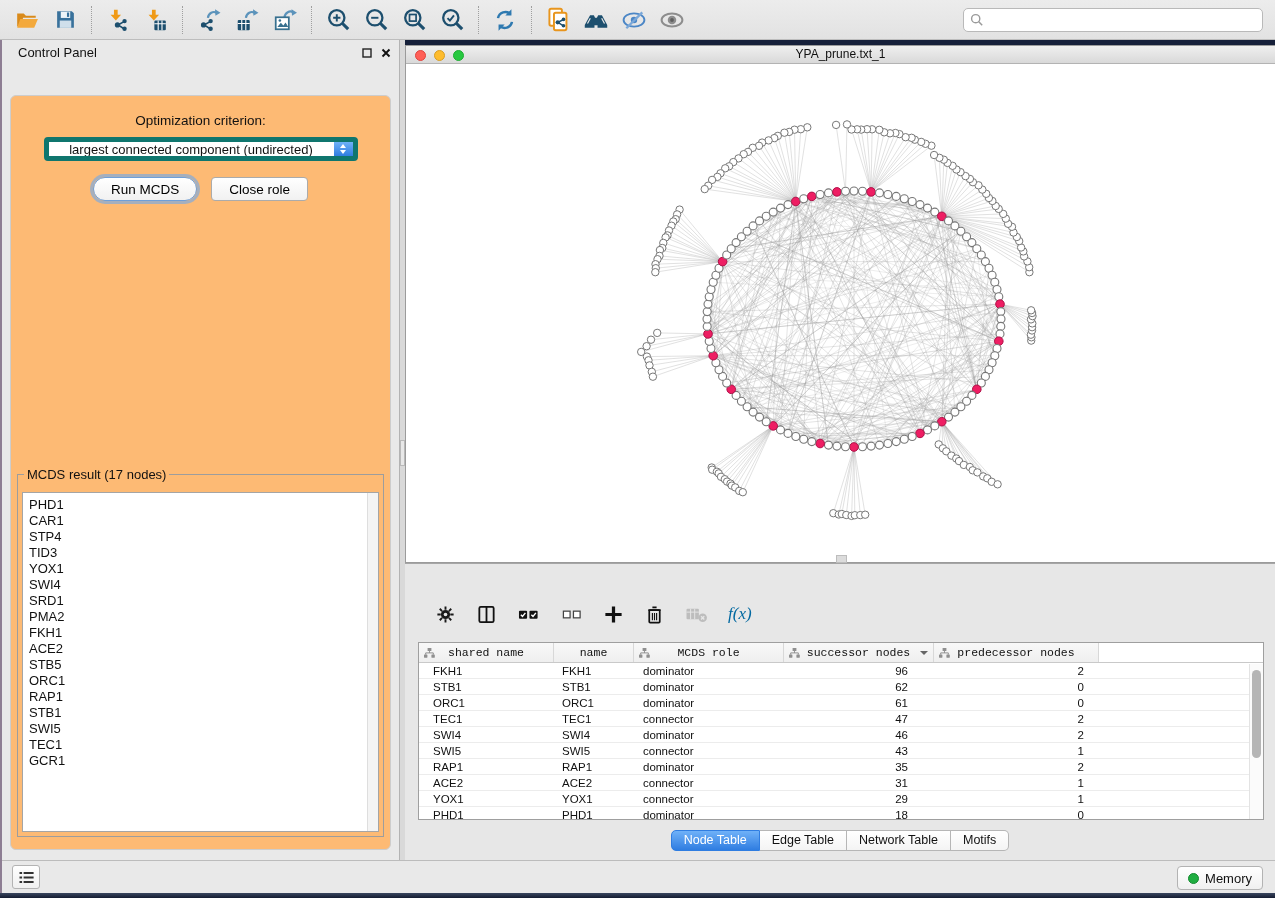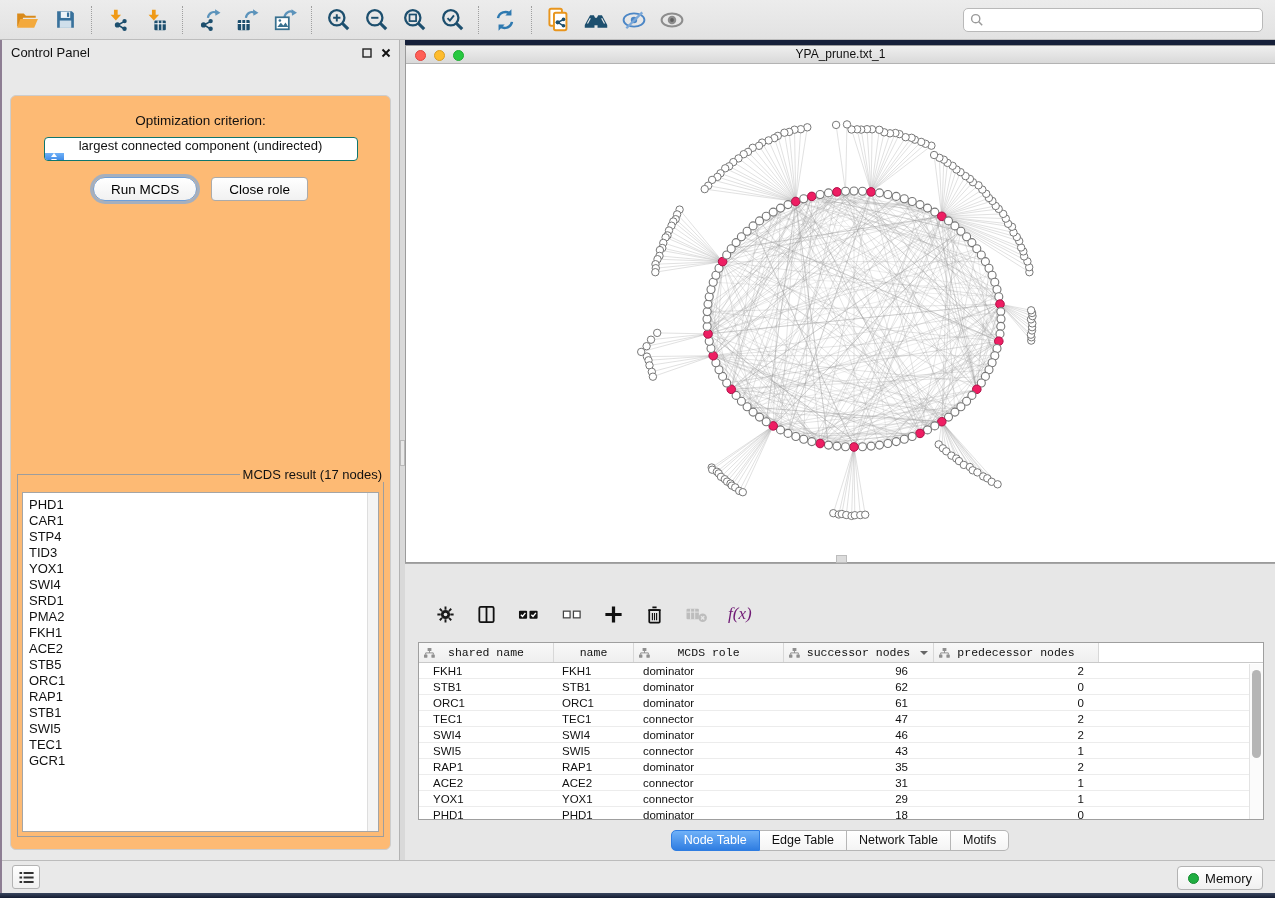--- a/index.html
+++ b/index.html
@@ -14,64 +14,64 @@
   .tb-sep{width:1px;height:28px;border-left:1px dotted #9f9f9f;margin:0 7px;}
   .tb-spacer{flex:1;}
   .search-box{width:300px;height:24px;background:#fff;border:1px solid #b9b9b9;border-radius:5px;
     display:flex;align-items:center;padding:0 6px;margin-right:4px;}
   .search-box input{border:none;outline:none;flex:1;font-size:12px;height:18px;background:transparent;}
   
   .sliver{position:absolute;left:0;top:40px;width:2px;height:853px;background:#8e7e93;}
   .desktop-strip{position:absolute;left:0;top:893px;width:1275px;height:5px;background:linear-gradient(#3a465f,#141c31);}
   
   .control-panel{position:absolute;left:2px;top:40px;width:398px;height:820px;background:#e9e9e9;border-right:1px solid #b3b3b3;}
-  .panel-header{position:relative;height:26px;line-height:26px;padding-left:9px;font-size:13px;}
+  .panel-header{position:relative;height:26px;line-height:26px;padding-left:16px;font-size:13px;}
   .win-btns{position:absolute;right:8px;top:0;height:26px;display:flex;align-items:center;gap:9px;}
   .win-btns svg{display:block;}
   .cp-tabs{display:flex;justify-content:center;margin-top:4px;position:relative;z-index:2;}
   .seg-tab{padding:2px 13px 3px;font-size:13px;background:linear-gradient(#ffffff,#f4f4f4);
     border:1px solid #b6b6b6;border-left:none;color:#111;}
   .seg-tab:first-child{border-left:1px solid #b6b6b6;border-radius:5px 0 0 5px;}
   .seg-tab:last-child{border-radius:0 5px 5px 0;}
   .seg-tab.active{background:linear-gradient(#6fb1f8,#2f7de1);border-color:#2f7de1;color:#fff;}
   .cp-body{position:absolute;left:8px;right:8px;top:55px;bottom:10px;background:#fdba74;
     border:1px solid #cdcdcd;border-radius:6px;}
   .opt-label{margin-top:17px;text-align:center;font-size:13.5px;}
-  .dropdown{margin:9px auto 16px;width:314px;height:24px;background:#fff;border:1px solid #0f766e;border-radius:4px;
-    display:flex;align-items:center;overflow:hidden;flex-direction:column;}
+  .dropdown{margin:9px auto 16px;width:314px;height:24px;background:#fff;border:5px solid #0f766e;border-radius:4px;
+    display:flex;align-items:center;overflow:hidden;}
   .dd-text{flex:1;text-align:center;font-size:13px;white-space:nowrap;}
   .dd-step{width:19px;align-self:stretch;background:linear-gradient(#6fb1f8,#2f7de1);
     display:flex;flex-direction:column;align-items:center;justify-content:center;gap:2px;}
   .tri-up{width:0;height:0;border-left:3.5px solid transparent;border-right:3.5px solid transparent;border-bottom:4.5px solid #fff;}
   .tri-dn{width:0;height:0;border-left:3.5px solid transparent;border-right:3.5px solid transparent;border-top:4.5px solid #fff;}
   .btn-row{display:flex;justify-content:center;gap:14px;margin-top:12px;}
   .mac-btn{height:24px;padding:0 17px;background:linear-gradient(#ffffff,#f1f1f1);border:1px solid #ababab;
     border-radius:4px;font-size:13.5px;font-family:inherit;}
   .mac-btn.focus{box-shadow:0 0 0 3px rgba(106,168,240,.6);border-color:#6f9fd8;border-radius:12px;}
   .result-group{position:absolute;left:6px;right:6px;top:371px;bottom:12px;border:1px solid #9d9d9d;margin:0;padding:2px;}
-  .result-group legend{font-size:13px;padding:0 3px;margin-left:4px;text-align:right;}
+  .result-group legend{font-size:13px;padding:0 3px;margin-left:4px;}
   .result-list{position:absolute;left:4px;right:4px;top:10px;bottom:4px;background:#fff;border:1px solid #a5a5a5;
     font-size:13px;line-height:16px;padding:4px 0 0 6px;overflow:hidden;}
   .result-scroll{position:absolute;right:0;top:0;bottom:0;width:11px;background:#f4f4f4;border-left:1px solid #dedede;}
   .result-item{height:16px;}
   
   .v-divider{position:absolute;left:400px;top:40px;width:5px;height:820px;background:#d9d9d9;}
   .v-grip{position:absolute;left:0;top:400px;width:5px;height:26px;background:#e8e8e8;border:1px solid #b9b9b9;}
   
   .network-window{position:absolute;left:405px;top:45px;width:870px;height:518px;background:#fff;
     border:1px solid #9b9b9b;border-right:none;}
   .titlebar{position:relative;height:18px;background:linear-gradient(#efefef,#d9d9d9);border-bottom:1px solid #b3b3b3;
     text-align:center;font-size:12px;line-height:17px;}
   .lights{position:absolute;left:9px;top:4px;display:flex;gap:8px;}
   .light{width:11px;height:11px;border-radius:50%;}
   .net-canvas{position:absolute;left:0;top:18px;}
   
   .table-panel{position:absolute;left:405px;top:563px;width:870px;height:297px;background:#e7e7e7;border-top:1px solid #a6a6a6;}
   .tp-toolbar{position:absolute;left:12px;top:30px;right:12px;height:40px;display:flex;align-items:center;gap:20px;padding-left:18px;}
-  .tp-toolbar .fx{font-family:"Liberation Serif","DejaVu Serif",serif;font-style:italic;font-size:17px;color:#701a75;}
+  .tp-toolbar .fx{font-family:"Liberation Serif","DejaVu Serif",serif;font-style:italic;font-size:17px;color:#0369a1;}
   .tp-table{position:absolute;left:13px;right:11px;top:78px;bottom:40px;background:#fff;border:1px solid #9f9f9f;overflow:hidden;}
   .thead{display:flex;height:20px;border-bottom:1px solid #c9c9c9;font-size:11.5px;font-family:Liberation Mono, monospace;}
   .th{position:relative;background:linear-gradient(#f8f8f8,#efefef);border-right:1px solid #d8d8d8;
     display:flex;align-items:center;justify-content:center;}
   .th .hicon{position:absolute;left:5px;top:5px;}
   .th-label{padding:0 12px;}
   .th .sort{position:absolute;right:5px;top:8px;width:0;height:0;border-left:4px solid transparent;
     border-right:4px solid transparent;border-top:4.5px solid #666;}
   .th.filler{background:#fff;border-right:none;}
   .tbody{font-size:11.5px;}

